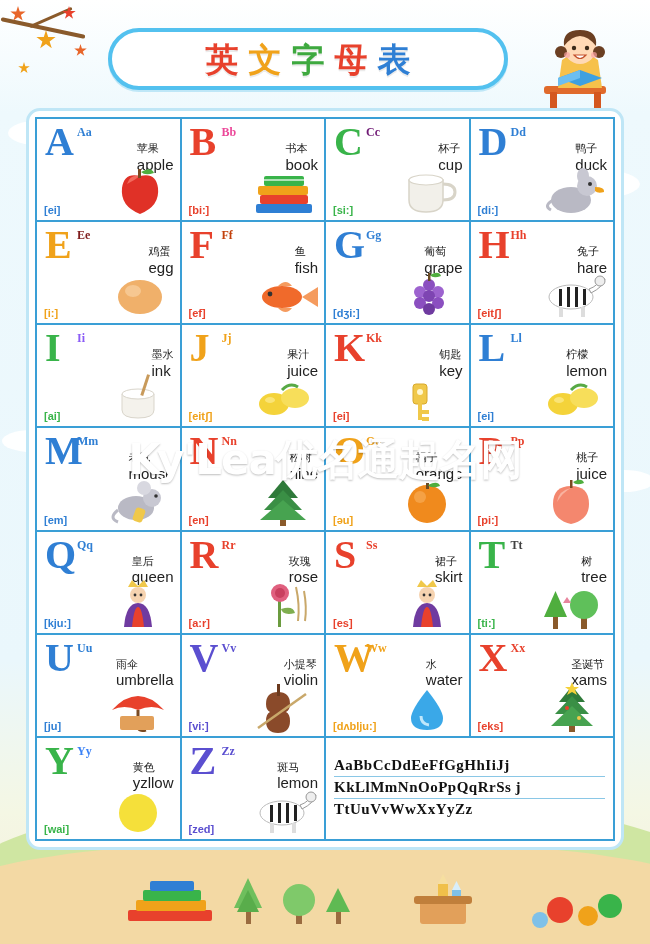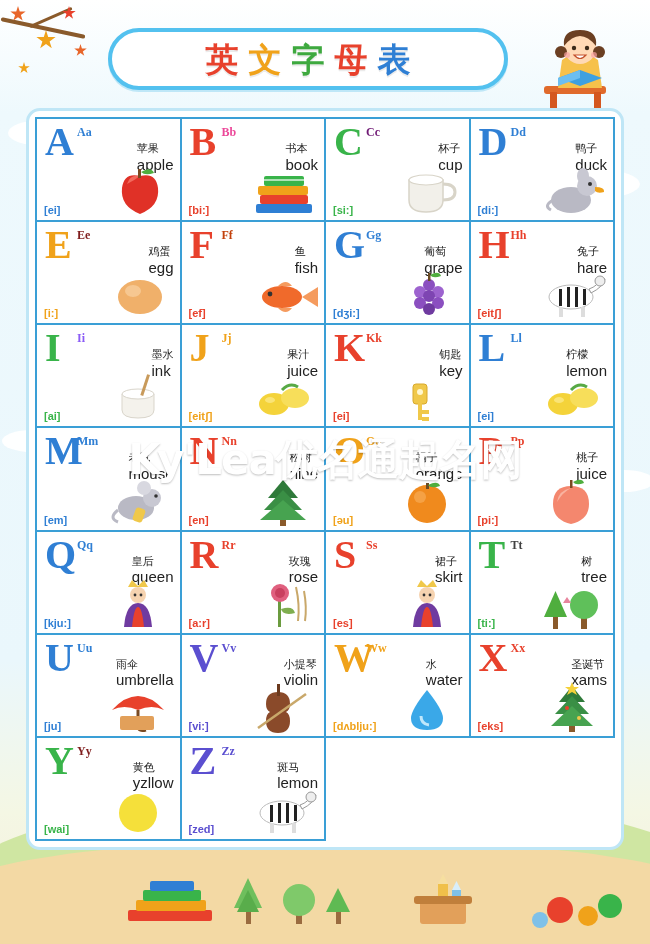--- a/index.html
+++ b/index.html
@@ -572,21 +572,21 @@
           <polygon points="35,4 48,20 22,20" fill="#2f7a3a"></polygon>
           <polygon points="35,14 52,32 18,32" fill="#3a8f45"></polygon>
           <polygon points="35,24 56,44 14,44" fill="#47a350"></polygon>
           <circle cx="30" cy="26" r="2" fill="#e8412c"></circle>
           <circle cx="42" cy="36" r="2" fill="#f0c84a"></circle>
           <polygon points="35,0 37,5 42,5 38,8 40,13 35,10 30,13 32,8 28,5 33,5" fill="#f5d13a"></polygon>
         </svg>
       </div>
       <div class="cell">
         <div class="big" style="color:#39b44a">Y</div>
-        <div class="pairs" style="color:#7f1d1d"><span>Yy</span></div>
+        <div class="pairs" style="color:#3b82f6"><span>Yy</span></div>
         <div class="words">
           <div class="cn">黄色</div>
           <div class="en">yzllow</div>
         </div>
         <div class="phon" style="color:#39b44a">[wai]</div>
         <svg class="art" viewBox="0 0 72 52">
           <circle cx="34" cy="28" r="19" fill="#f5e03a"></circle>
         </svg>
       </div>
       <div class="cell">
@@ -602,16 +602,21 @@
           <rect x="22" y="20" width="3" height="17" fill="#222"></rect>
           <rect x="30" y="18" width="3" height="20" fill="#222"></rect>
           <rect x="38" y="18" width="3" height="20" fill="#222"></rect>
           <rect x="46" y="20" width="3" height="16" fill="#222"></rect>
           <path d="M54 24 q12 -6 14 -14 l-4 -1 q-3 8 -12 11z" fill="#ffffff" stroke="#999"></path>
           <rect x="22" y="38" width="4" height="10" fill="#ddd"></rect>
           <rect x="44" y="38" width="4" height="10" fill="#ddd"></rect>
           <circle cx="63" cy="12" r="5" fill="#eee" stroke="#999"></circle>
         </svg>
       </div>
+      <div class="cell strip">
+        <div class="strip-row">AaBbCcDdEeFfGgHhIiJj</div>
+        <div class="strip-row">KkLlMmNnOoPpQqRrSs j</div>
+        <div class="strip-row">TtUuVvWwXxYyZz</div>
+      </div>
     </div>
 </div>
 
 <div id="watermark">Ky'Lea优名通起名网</div>
 
 </body></html>

